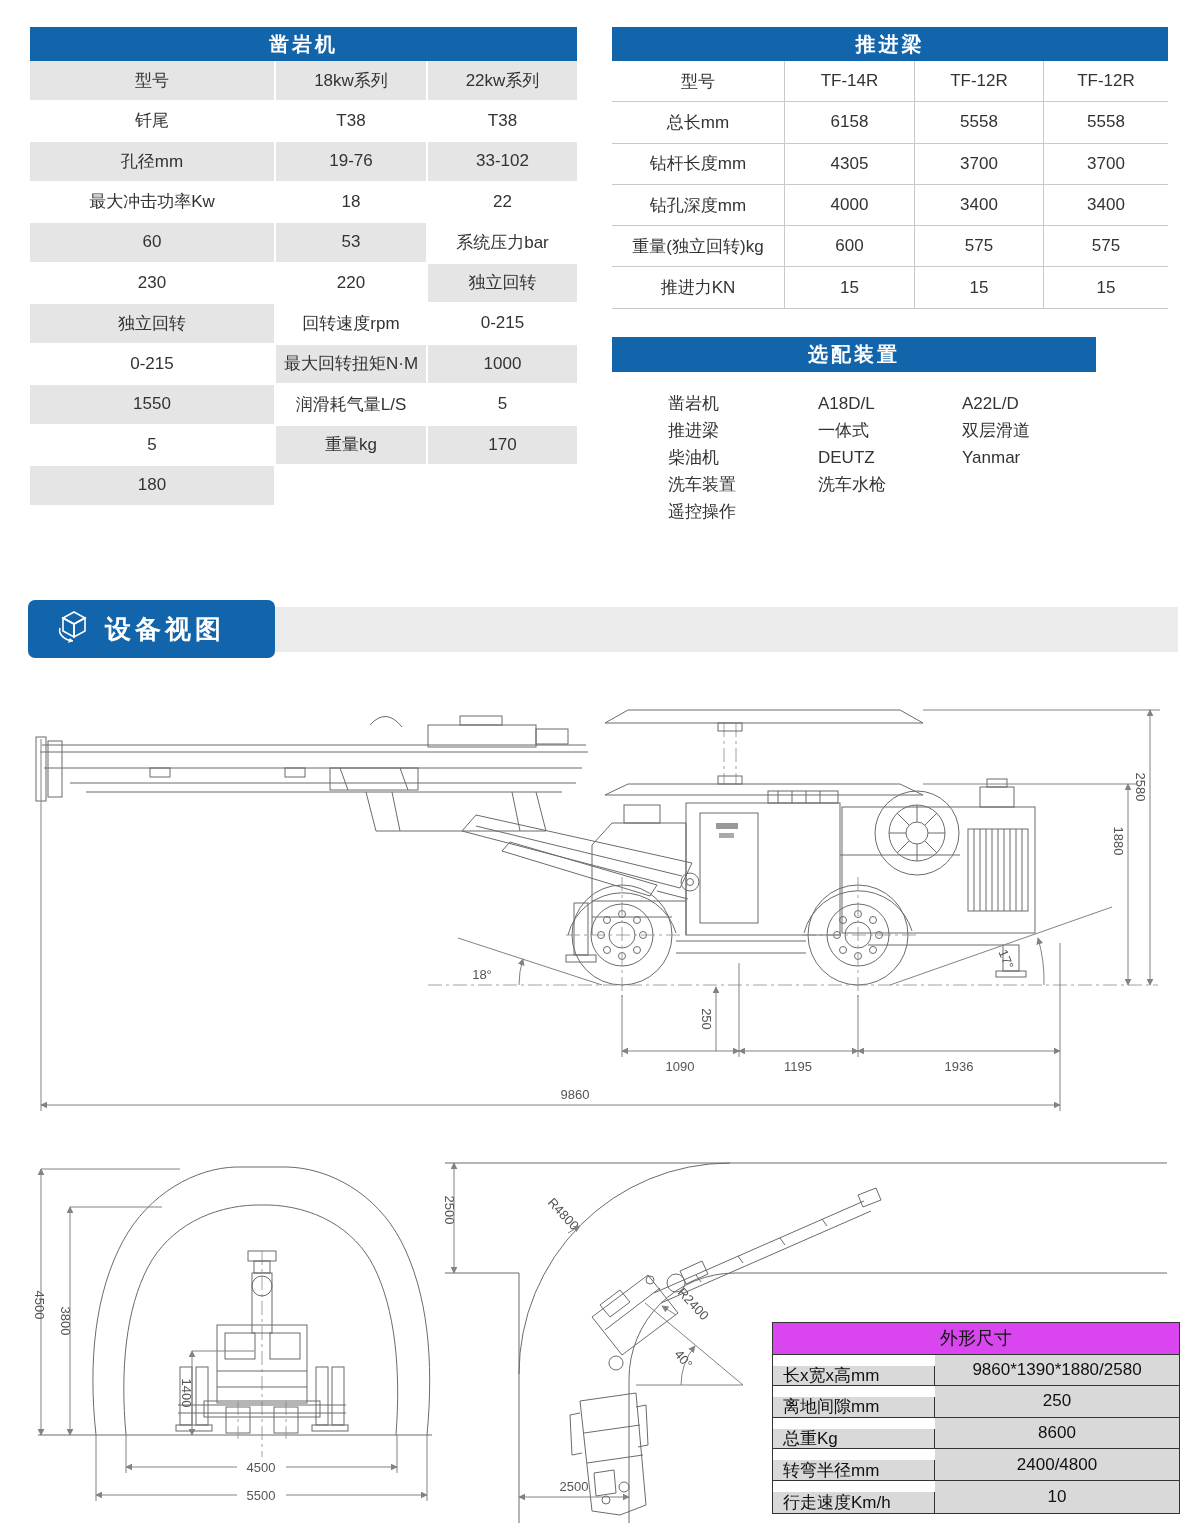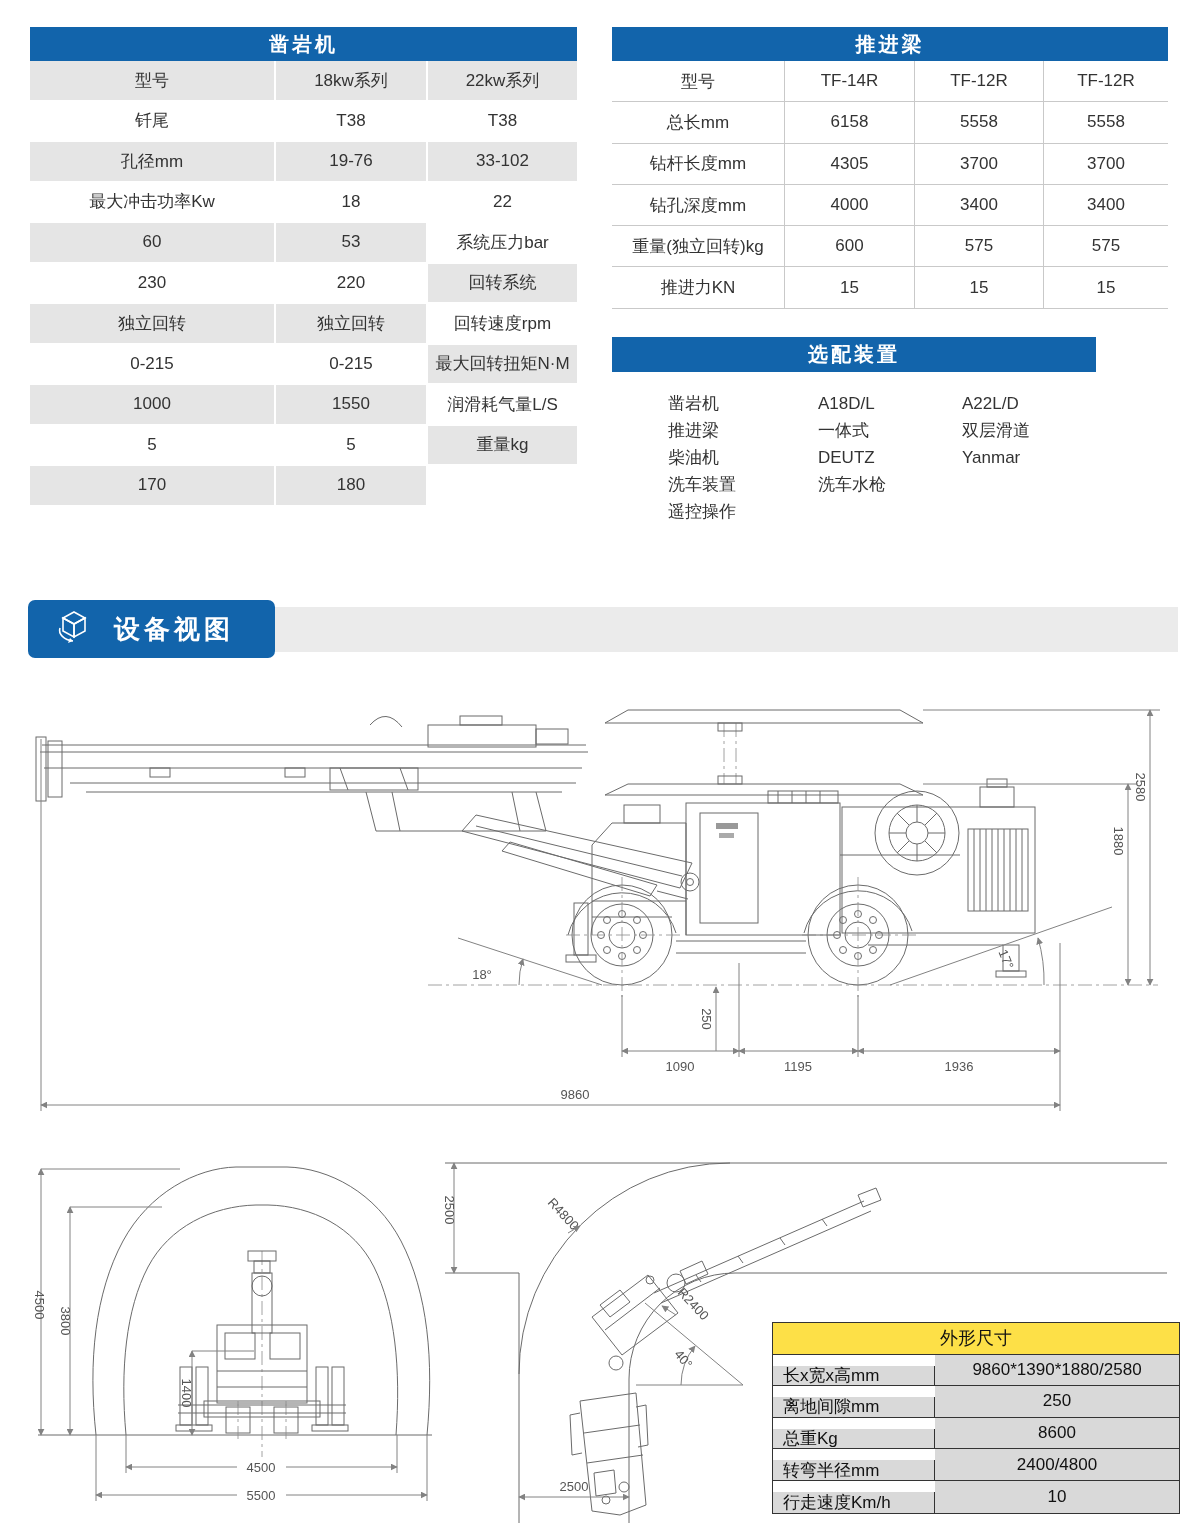--- a/index.html
+++ b/index.html
@@ -20,35 +20,35 @@
   #grid-feed{left:612px;top:61px;width:556px;grid-template-columns:173px 130px 129px 124px;
              grid-auto-rows:41.3px;font-size:17px;}
   #grid-feed .c{display:flex;align-items:center;justify-content:center;background:#fff;
                 border-bottom:1px solid #c9c9c9;border-right:1px solid #c9c9c9;}
   #grid-feed .c:nth-child(4n){border-right:none;}
   #grid-opt{left:668px;top:390px;grid-template-columns:150px 144px 200px;
             grid-auto-rows:27px;font-size:17px;}
   #grid-opt .c{display:flex;align-items:center;}
   #view-strip{position:absolute;left:270px;top:607px;width:908px;height:45px;background:#ebebeb;}
   #view-tab{position:absolute;left:28px;top:600px;width:247px;height:58px;background:#1264ab;
-            border-radius:7px;color:#fff;display:flex;align-items:center;gap:22px;
+            border-radius:7px;color:#fff;display:flex;align-items:center;gap:13px;
             padding-left:28px;box-sizing:border-box;font-size:26px;font-weight:bold;letter-spacing:4px;}
   svg.drawing{position:absolute;}
   #svg-side{left:30px;top:695px;}
   #svg-front{left:30px;top:1155px;}
   #svg-top{left:440px;top:1155px;}
   svg text{font-size:13px;fill:#555;font-family:"Liberation Sans","DejaVu Sans",sans-serif;}
   .ln{stroke:#6b6b6b;fill:none;stroke-width:1;}
   .dim{stroke:#828282;fill:none;stroke-width:1;}
   .cl{stroke:#8a8a8a;stroke-dasharray:14 4 3 4;fill:none;stroke-width:0.8;}
   #dim-table{position:absolute;left:772px;top:1322px;width:406px;display:grid;
              grid-template-columns:162px 244px;grid-auto-rows:31.6px;font-size:17px;color:#111;
              border:1.5px solid #333;background:#fff;}
   #dim-table .dt-h{grid-column:1/3;display:flex;align-items:center;justify-content:center;
-                   font-size:18px;border-bottom:1px solid #333;background:#fde047;}
+                   font-size:18px;border-bottom:1px solid #333;background:#d946ef;}
   #dim-table .dt-l{background:#d9d9d9;display:flex;align-items:center;padding-left:10px;
                    border-bottom:1px solid #333;border-right:1px solid #333;margin-top:11px;}
   #dim-table .dt-v{background:#d9d9d9;display:flex;align-items:center;justify-content:center;
                    border-bottom:1px solid #333;text-align:center;}
   #dim-table .nb{border-bottom:none;}
 </style>
 </head>
 <body>
 
 <div class="page">
@@ -65,21 +65,20 @@
     <div class="c gray">19-76</div>
     <div class="c gray">33-102</div>
     <div class="c">最大冲击功率Kw</div>
     <div class="c">18</div>
     <div class="c">22</div>
     <div class="c gray">60</div>
     <div class="c gray">53</div>
     <div class="c">系统压力bar</div>
     <div class="c">230</div>
     <div class="c">220</div>
-    <div class="c gray">回转系统</div>
     <div class="c gray">独立回转</div>
     <div class="c gray">独立回转</div>
     <div class="c">回转速度rpm</div>
     <div class="c">0-215</div>
     <div class="c">0-215</div>
     <div class="c gray">最大回转扭矩N·M</div>
     <div class="c gray">1000</div>
     <div class="c gray">1550</div>
     <div class="c">润滑耗气量L/S</div>
     <div class="c">5</div>

